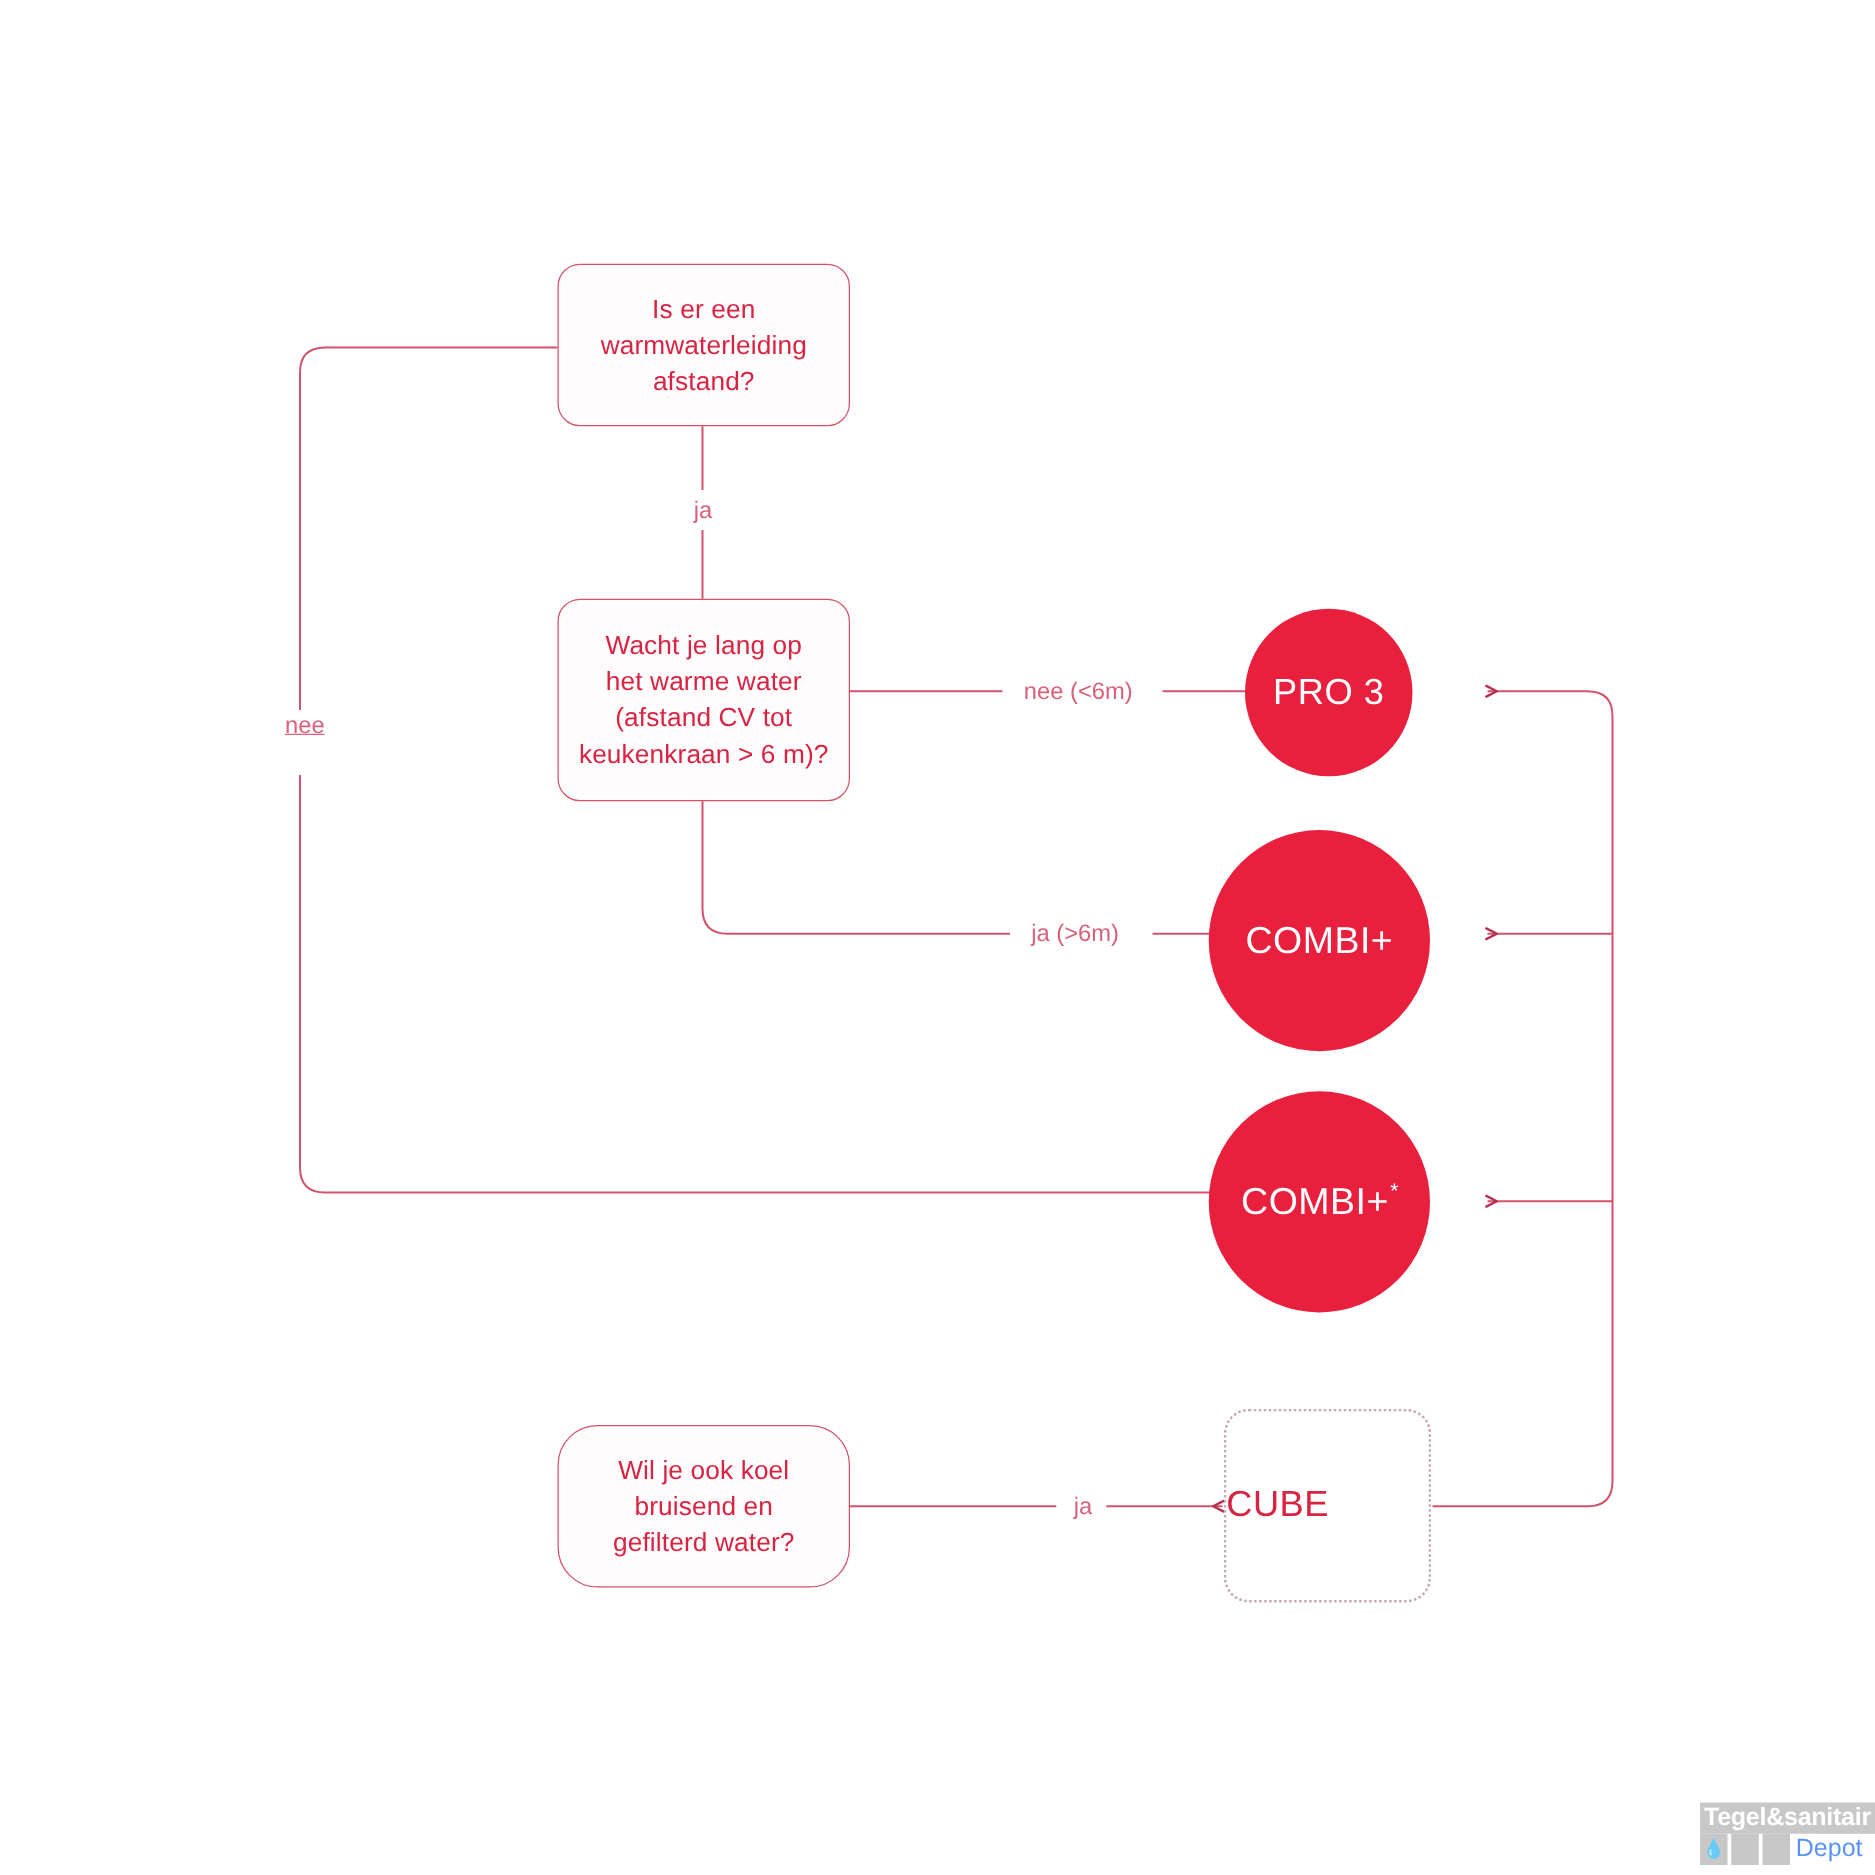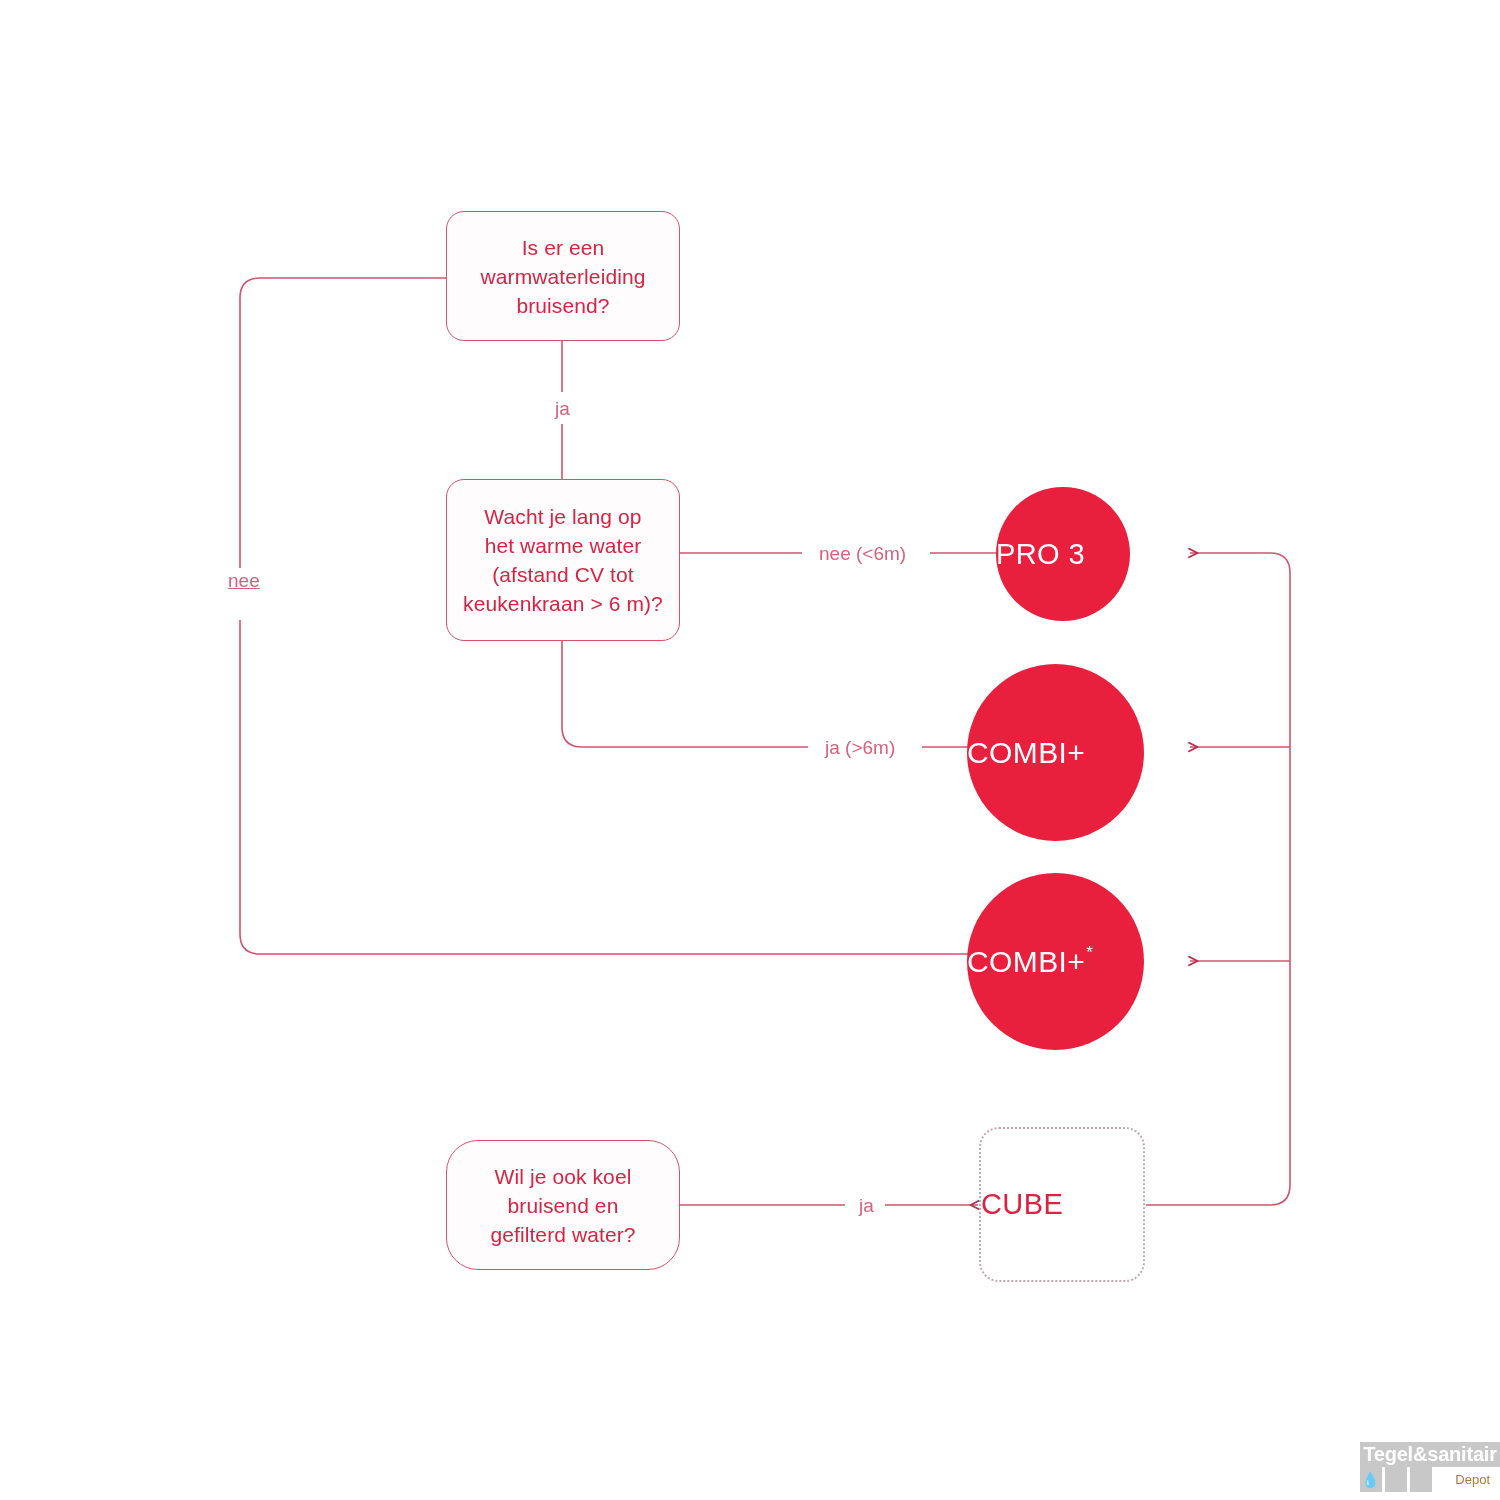--- a/index.html
+++ b/index.html
@@ -49,20 +49,21 @@
     white-space: pre-line;
   }
 
   
   .product-circle {
     position: absolute;
     border-radius: 50%;
     background: #E8203E;
     display: flex;
     align-items: center;
+    justify-content: center;
     color: #ffffff;
     font-size: 29px;
     letter-spacing: 0.4px;
     font-weight: 400;
   }
   .product-circle.big {
     font-size: 30px;
   }
   .product-circle .star {
     font-size: 17px;
@@ -137,22 +138,22 @@
   #watermark .wm-drop {
     color: #ffffff;
     font-size: 15px;
     line-height: 15px;
   }
   #watermark .wm-depot {
     flex: 1;
     display: flex;
     align-items: center;
     justify-content: flex-end;
-    color: #a16207;
-    font-size: 13px;
+    color: #3b82f6;
+    font-size: 20px;
     padding-right: 2px;
   }
 </style>
 </head>
 <body>
 
 <div id="canvas">
 
   <svg id="edges" viewBox="0 0 1500 1500" width="1500" height="1500">
     <defs>
@@ -182,21 +183,21 @@
 
       <path d="M1290,747 L1190,747" marker-end="url(#arrowLeft)"></path>
 
       <path d="M1290,961 L1190,961" marker-end="url(#arrowLeft)"></path>
     </g>
   </svg>
 
   <div class="decision" style="left:446px; top:211px; width:234px; height:130px;">
     <span class="txt">Is er een
 warmwaterleiding
-bruisend?</span>
+afstand?</span>
   </div>
 
   <div class="decision" style="left:446px; top:479px; width:234px; height:162px;">
     <span class="txt">Wacht je lang op
 het warme water
 (afstand CV tot
 keukenkraan &gt; 6 m)?</span>
   </div>
 
   <div class="decision" style="left:446px; top:1140px; width:234px; height:130px;border-radius:32px;">

